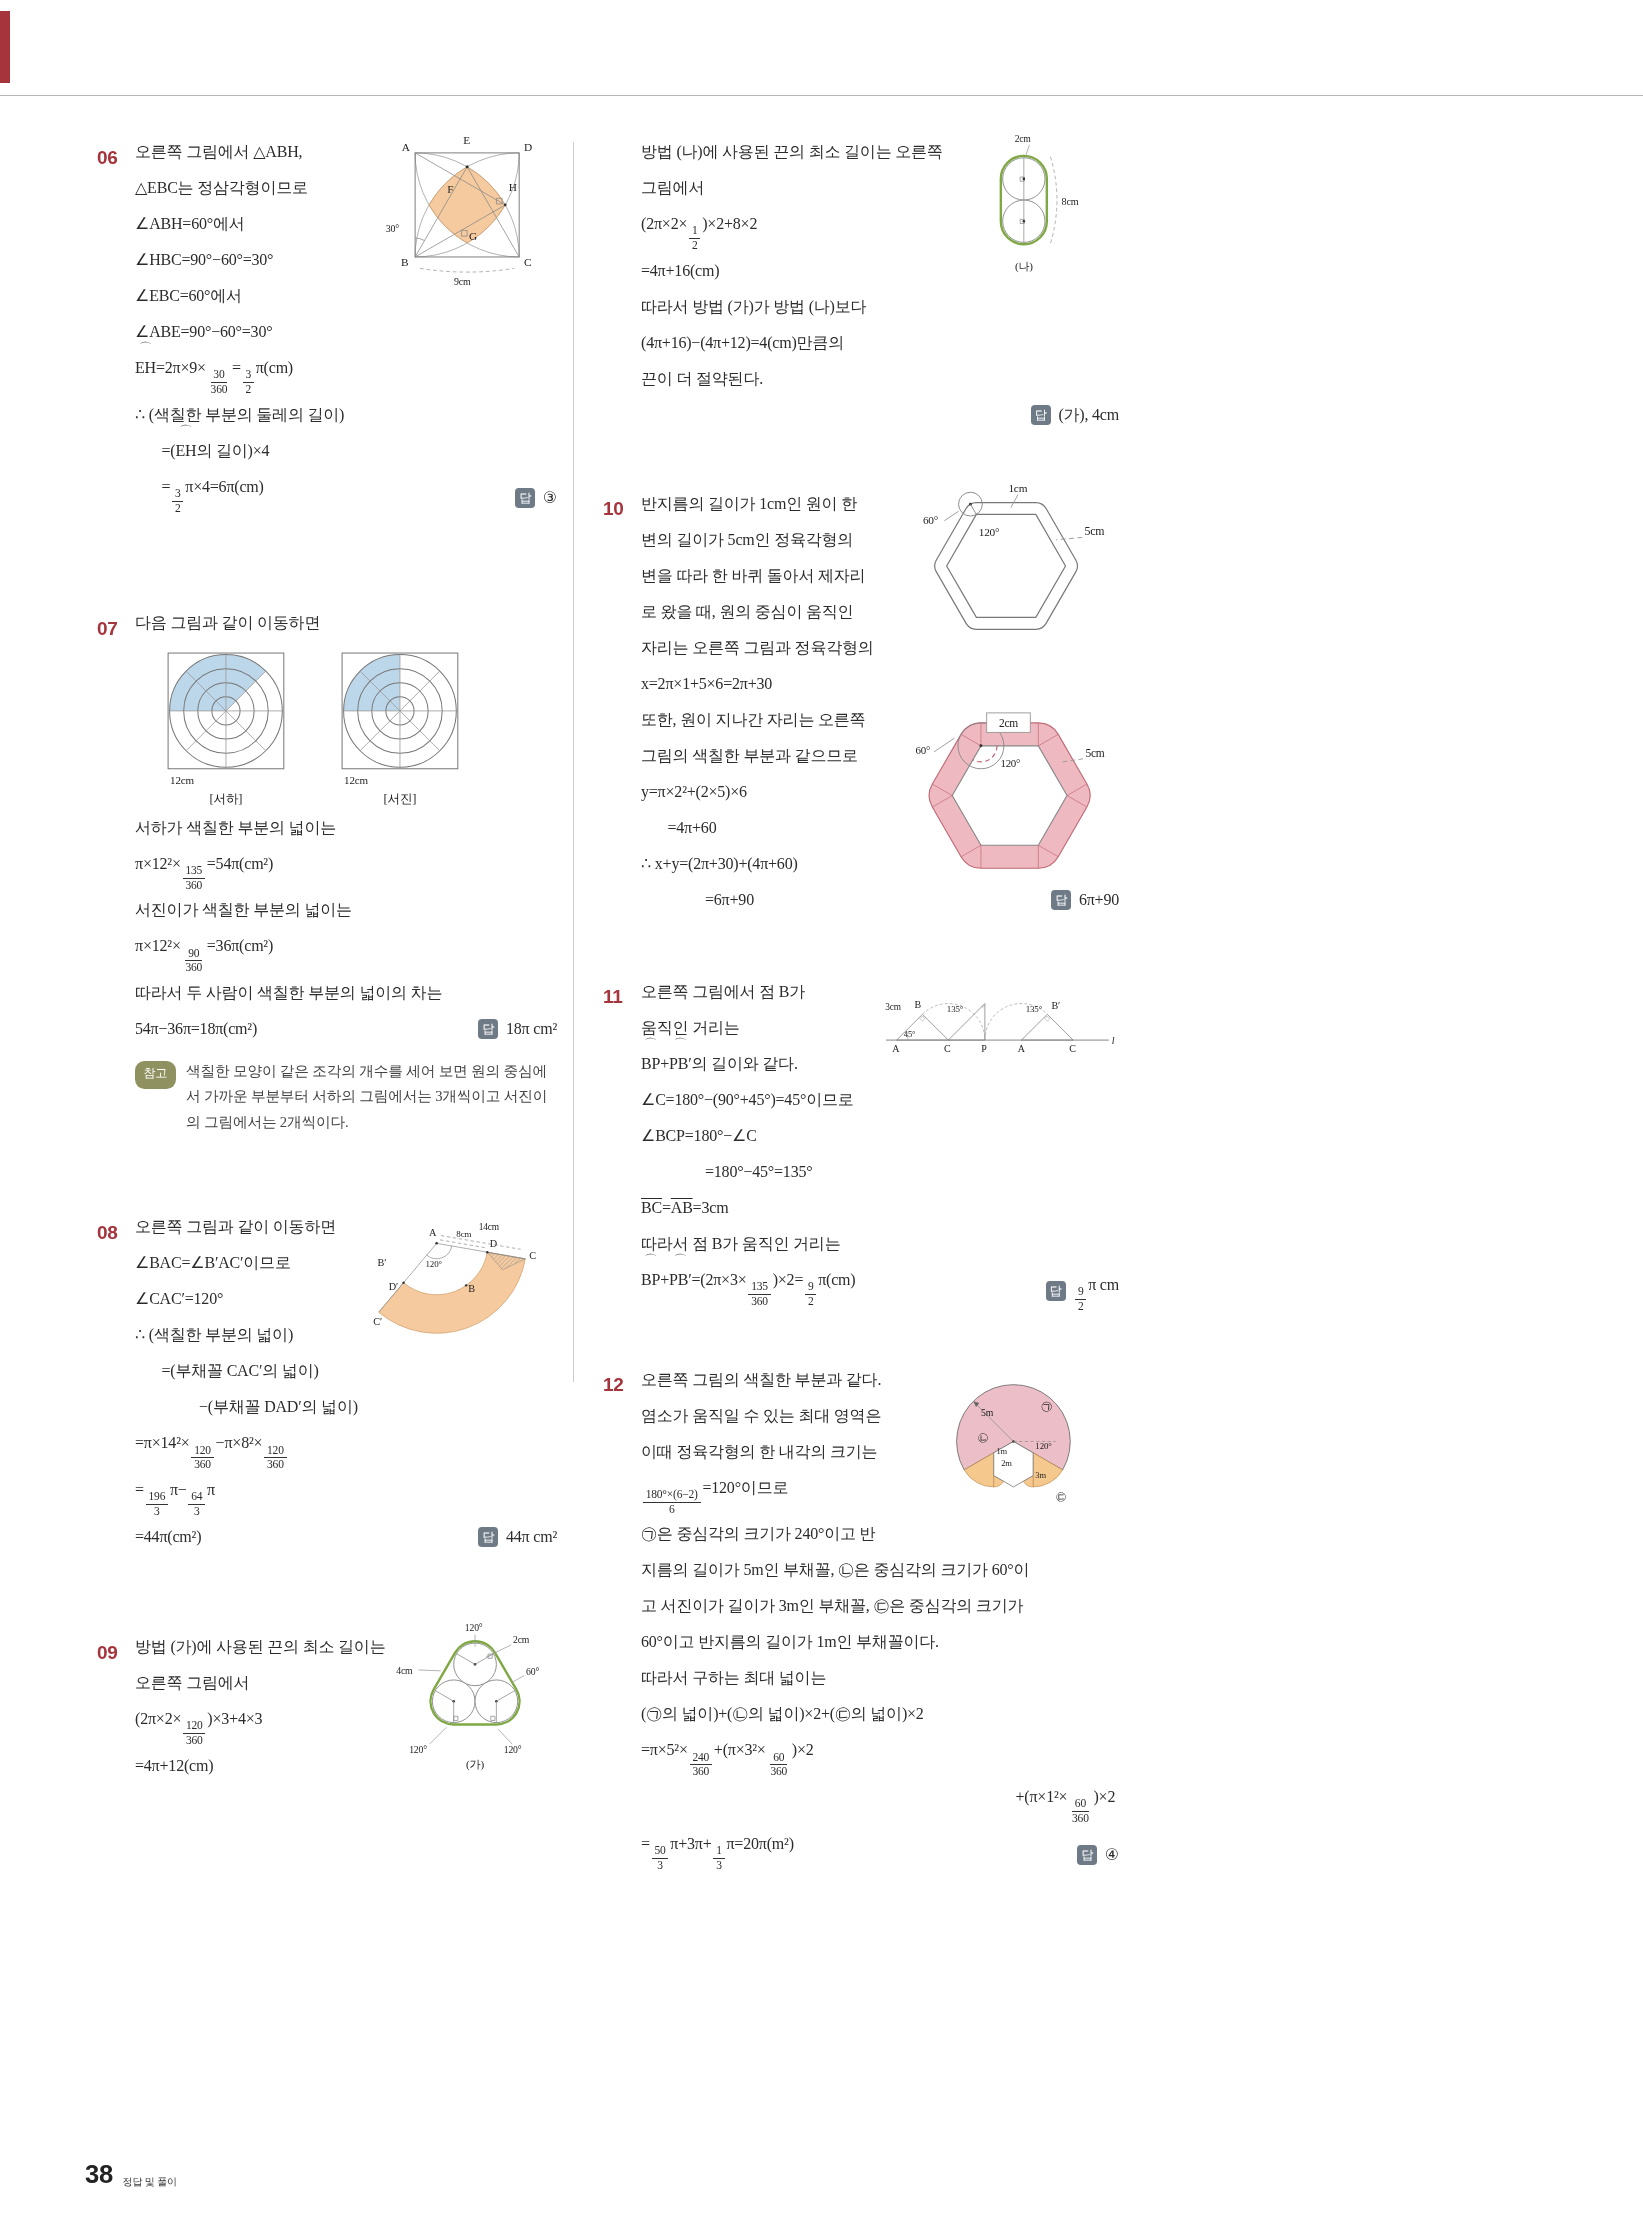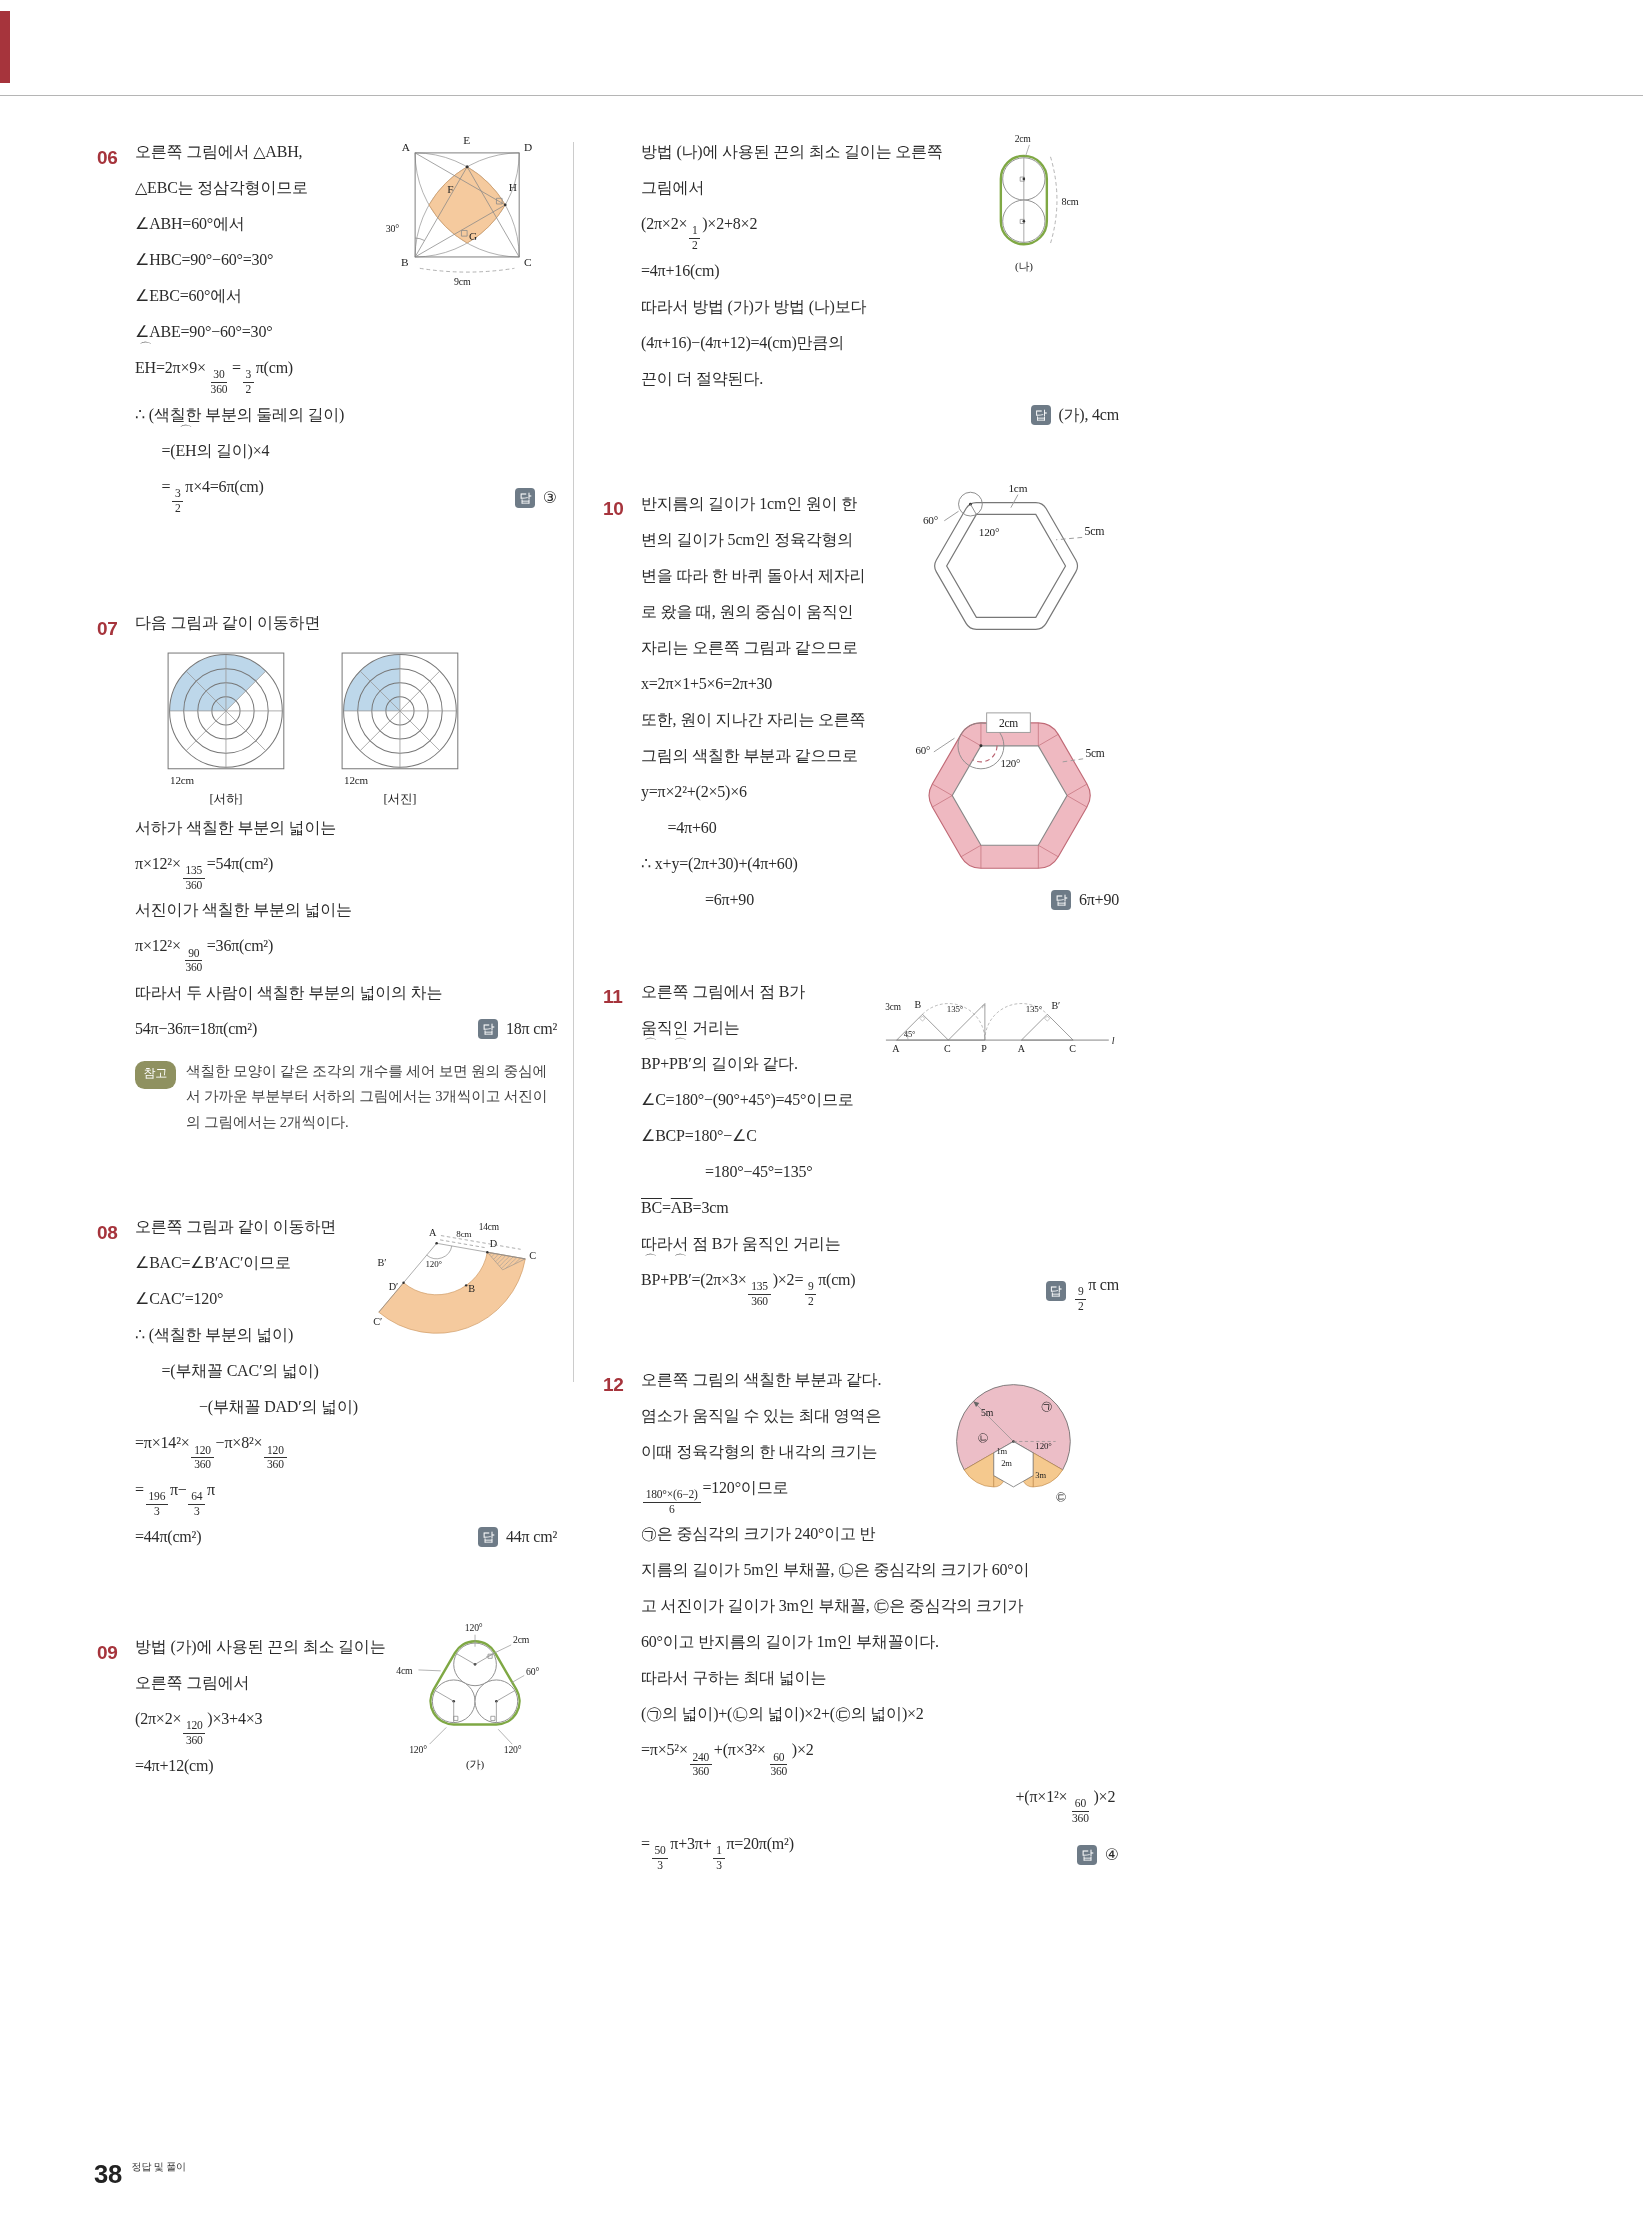--- a/index.html
+++ b/index.html
@@ -23,21 +23,21 @@
 .ol{text-decoration:overline}
 .arc{position:relative;display:inline-block}
 .arc .am{position:absolute;top:-0.6em;left:50%;transform:translateX(-50%);font-size:0.8em;line-height:1}
 .ans{display:flex;justify-content:flex-end;align-items:center;gap:7.6px;height:36px}
 .ans.inline{margin-top:-36px}
 .badge{display:inline-flex;align-items:center;justify-content:center;min-width:20px;height:20px;border-radius:3.8px;background:var(--badge,#6e7b87);color:#fff;font-size:12.3px;font-family:"Liberation Sans","DejaVu Sans",sans-serif}
 .ansval{font-size:16px}
 .figs{display:flex;gap:23px;margin:3.8px 0 1.9px 23px}
 .note{position:relative;padding-left:51px;font-size:14.7px;line-height:25.6px;color:#444;margin-top:11.4px}
 .nbadge{position:absolute;left:0;top:2.8px;background:var(--note_badge,#8f9160);color:#fff;font-size:12px;padding:0.9px 8.5px;border-radius:9.5px;font-family:Liberation Mono, monospace}
-.footer{position:absolute;left:94px;top:2160px;display:flex;align-items:flex-start;gap:9.5px}
+.footer{position:absolute;left:85px;top:2160px;display:flex;align-items:flex-end;gap:9.5px}
 .fnum{font-family:"Liberation Sans","DejaVu Sans",sans-serif;font-weight:bold;font-size:25.6px;color:#222}
 .flabel{font-size:10px;color:#333;font-family:"Liberation Sans","DejaVu Sans",sans-serif}
 svg{overflow:visible}
 svg text{font-family:"Liberation Serif","DejaVu Sans",serif;fill:#222}
 .s{stroke:#777;fill:none;stroke-width:1}
 .s9{stroke:#999;fill:none;stroke-width:0.8}
 .thin{stroke:#888;fill:none;stroke-width:0.8}
 .dash{stroke-dasharray:4 3}
 .fill-orange{fill:var(--shade_orange,#f5ca9e);stroke:#cf9a63;stroke-width:0.8}
 .fill-blue{fill:var(--shade_blue,#bdd7ea)}
@@ -389,21 +389,21 @@
       <text font-size="10" x="156" y="44">5cm</text>
       <text font-size="9.5" x="8" y="42">60°</text>
       <text font-size="9.5" x="82" y="53">120°</text>
     </svg>
     <div class="pbody">
       <div>
           <div class="ln">반지름의 길이가 1cm인 원이 한</div>
           <div class="ln">변의 길이가 5cm인 정육각형의</div>
           <div class="ln">변을 따라 한 바퀴 돌아서 제자리</div>
           <div class="ln">로 왔을 때, 원의 중심이 움직인</div>
-          <div class="ln">자리는 오른쪽 그림과 같으므로</div>
+          <div class="ln">자리는 오른쪽 그림과 정육각형의</div>
           <div class="ln">x=2π×1+5×6=2π+30</div>
           <div class="ln">또한, 원이 지나간 자리는 오른쪽</div>
           <div class="ln">그림의 색칠한 부분과 같으므로</div>
           <div class="ln">y=π×2²+(2×5)×6</div>
           <div class="ln in1">=4π+60</div>
           <div class="ln">∴ x+y=(2π+30)+(4π+60)</div>
           <div class="ln in2">=6π+90</div>
         </div>
       <div class="ans inline">
         <span class="badge">답</span>

